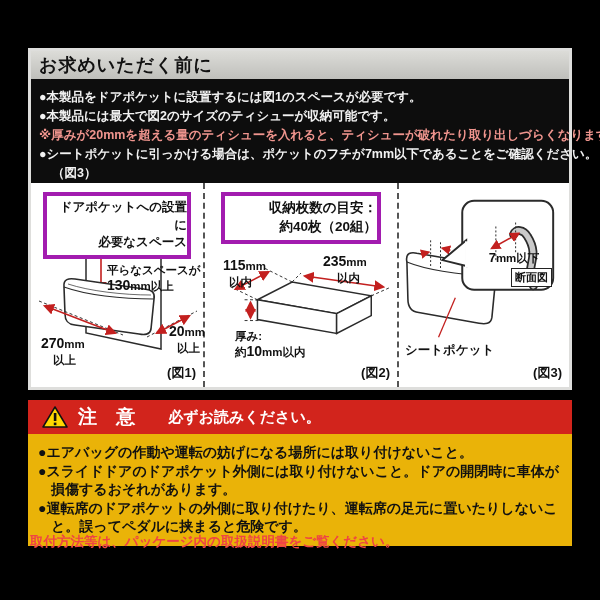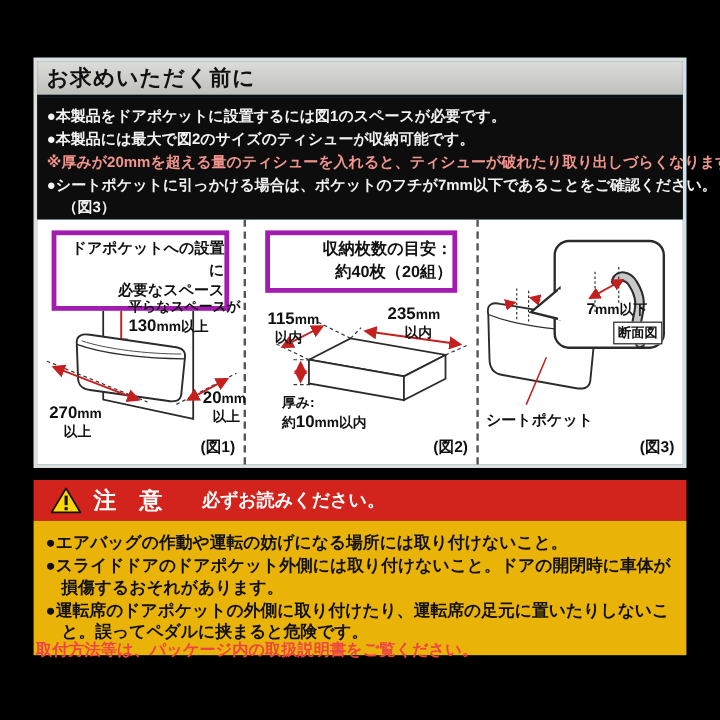--- a/index.html
+++ b/index.html
@@ -8,21 +8,21 @@
     background:#000;
     font-family:"Liberation Sans","DejaVu Sans",sans-serif;
     position:relative;
     overflow:hidden;
   }
   .page { position:absolute; inset:0; background:#000; }
 
   
   .info-box {
     position:absolute; left:28px; top:48px; width:544px;
-    border:3px solid #dededc; background:#0369a1;
+    border:3px solid #dededc; background:#22c55e;
   }
   .info-header {
     height:30px; line-height:28px;
     background:linear-gradient(180deg,#dcdcd8,#bfbfbb);
     border-bottom:2px solid #0d0d0d;
     color:#111; font-size:18px; font-weight:bold; padding-left:8px;
     letter-spacing:1px;
   }
   .info-body {
     background:#0d0d0d; color:#f2f2f2;
@@ -111,21 +111,21 @@
           <path d="M8,118 L92,152" fill="none" stroke="#333" stroke-width="1" stroke-dasharray="3,2.5"></path>
           <line x1="14" y1="123" x2="84" y2="150" stroke="#c3201f" stroke-width="1.6" marker-start="url(#f1a)" marker-end="url(#f1a)"></line>
 
           <path d="M116,154 L166,128" fill="none" stroke="#333" stroke-width="1" stroke-dasharray="3,2.5"></path>
           <line x1="126" y1="150" x2="158" y2="133" stroke="#c3201f" stroke-width="1.6" marker-start="url(#f1a)" marker-end="url(#f1a)"></line>
         </svg>
         <div class="fig-title">
           <span>ドアポケットへの設置に</span><br>
           <span>必要なスペース</span>
         </div>
-        <div class="lbl" style="left:76px; top:66px;">
+        <div class="lbl" style="left:76px; top:80px;">
           <span>平らなスペースが</span><br>
           <b>130</b><span>mm以上</span>
         </div>
         <div class="lbl" style="left:10px; top:152px;">
           <b>270</b><span>mm</span><br>
           <span style="padding-left:12px;">以上</span>
         </div>
         <div class="lbl" style="left:138px; top:140px;">
           <b>20</b><span>mm</span><br>
           <span style="padding-left:8px;">以上</span>

